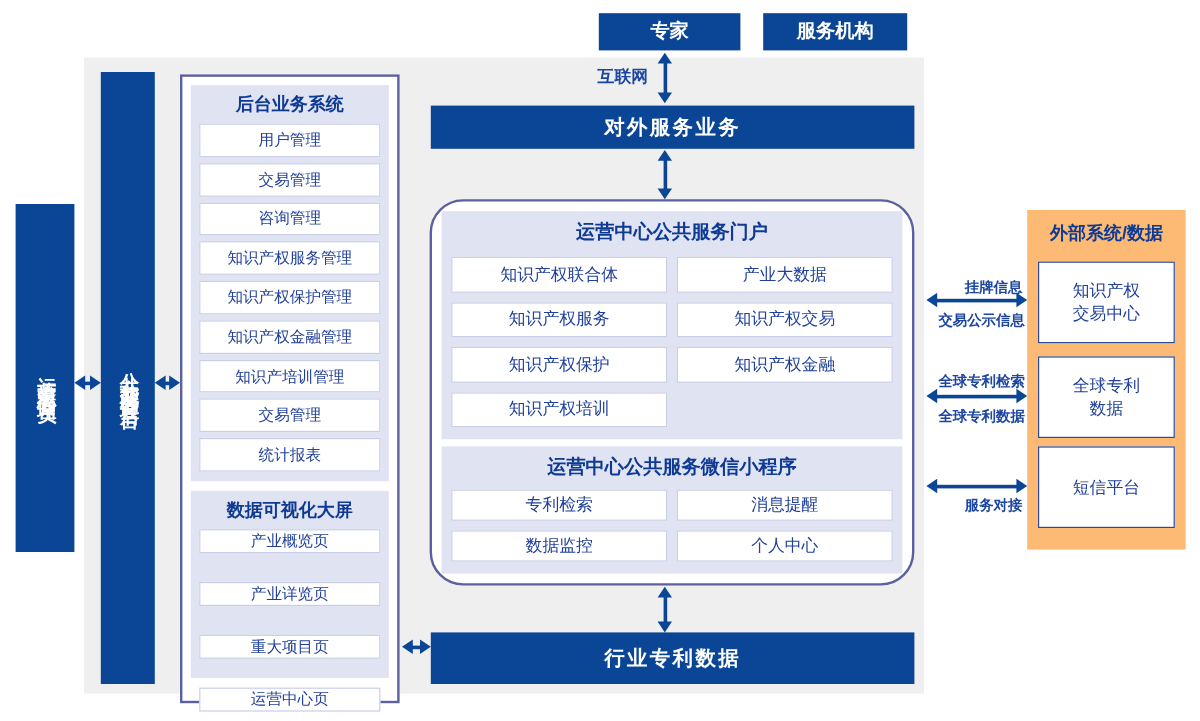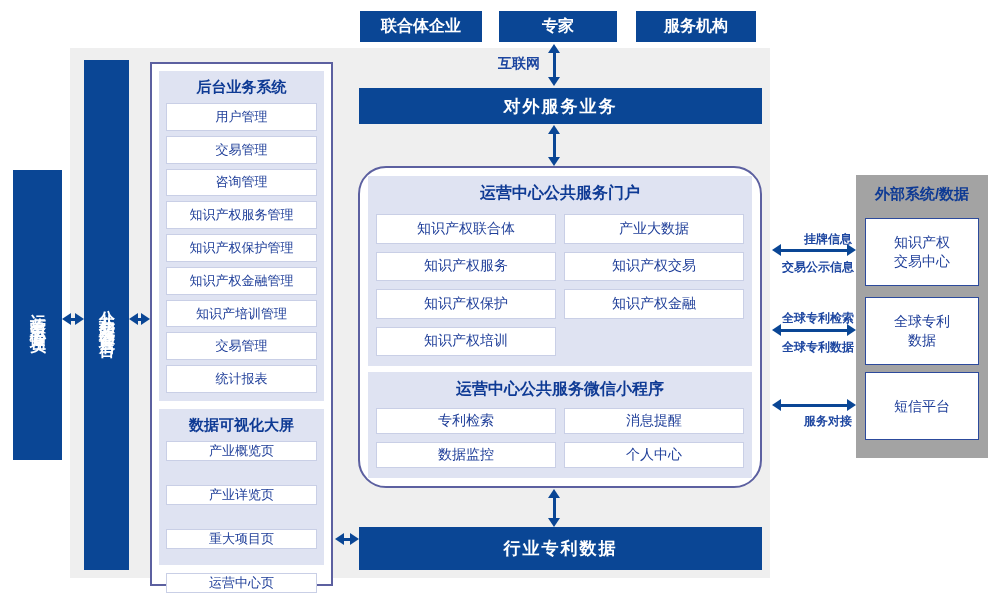--- a/index.html
+++ b/index.html
@@ -14,21 +14,21 @@
     display:flex;align-items:center;justify-content:center;text-align:center;
   }
   .actor{font-size:16px;}
   .hbar{font-size:17px;letter-spacing:2px;}
   .vbar{
     writing-mode:vertical-lr;text-orientation:upright;
     font-size:16px;letter-spacing:4px;
   }
   
   .gray-main{background:#efefef;}
-  .gray-right{background:#a3a3a3;}
+  .gray-right{background:#fdba74;}
   
   .outerbox{background:#ffffff;border:2px solid #5c60a0;}
   
   .panel{background:#dfe3f2;position:absolute;box-sizing:border-box;}
   .panel-title{
     text-align:center;font-weight:bold;color:#0e3a94;padding-top:7px;
   }
   .t15{font-size:15px;}
   .t16{font-size:16px;}
   .cells-col{position:absolute;display:flex;flex-direction:column;}
@@ -75,21 +75,20 @@
   .av::before{top:-8px;border-bottom:9px solid #0a4695;}
   .av::after{bottom:-8px;border-top:9px solid #0a4695;}
 </style>
 </head>
 <body>
 
 <div class="canvas">
 
   <div class="abs gray-main" style="left:70px;top:48px;width:700px;height:530px;"></div>
 
-  <div class="abs bluebox actor" style="left:360px;top:11px;width:122px;height:31px;">联合体企业</div>
   <div class="abs bluebox actor" style="left:499px;top:11px;width:118px;height:31px;">专家</div>
   <div class="abs bluebox actor" style="left:636px;top:11px;width:120px;height:31px;">服务机构</div>
 
   <div class="net-label" style="left:460px;top:55px;width:80px;">互联网</div>
   <div class="av" style="left:553px;top:52px;height:26px;"></div>
 
   <div class="abs bluebox hbar" style="left:359px;top:88px;width:403px;height:36px;">对外服务业务</div>
 
   <div class="av" style="left:553px;top:133px;height:25px;"></div>
 

